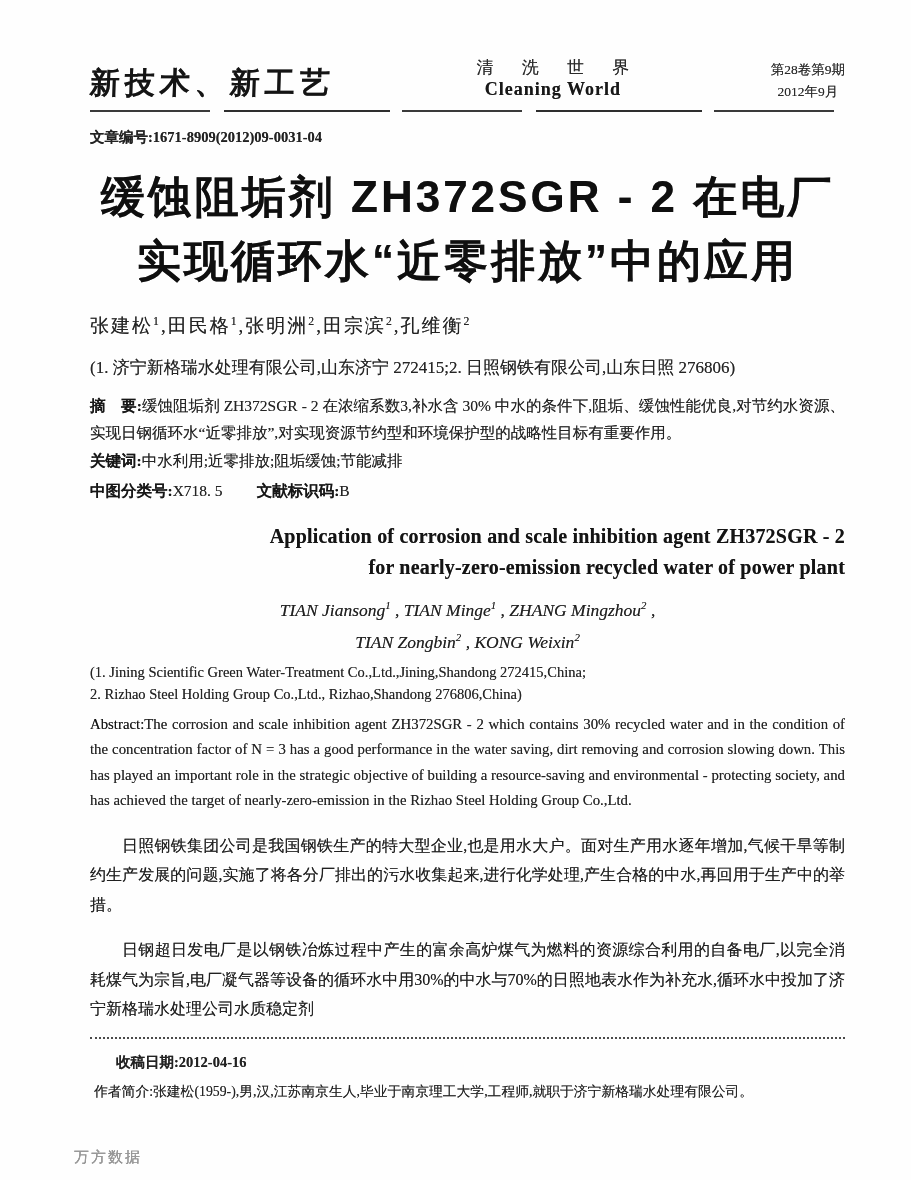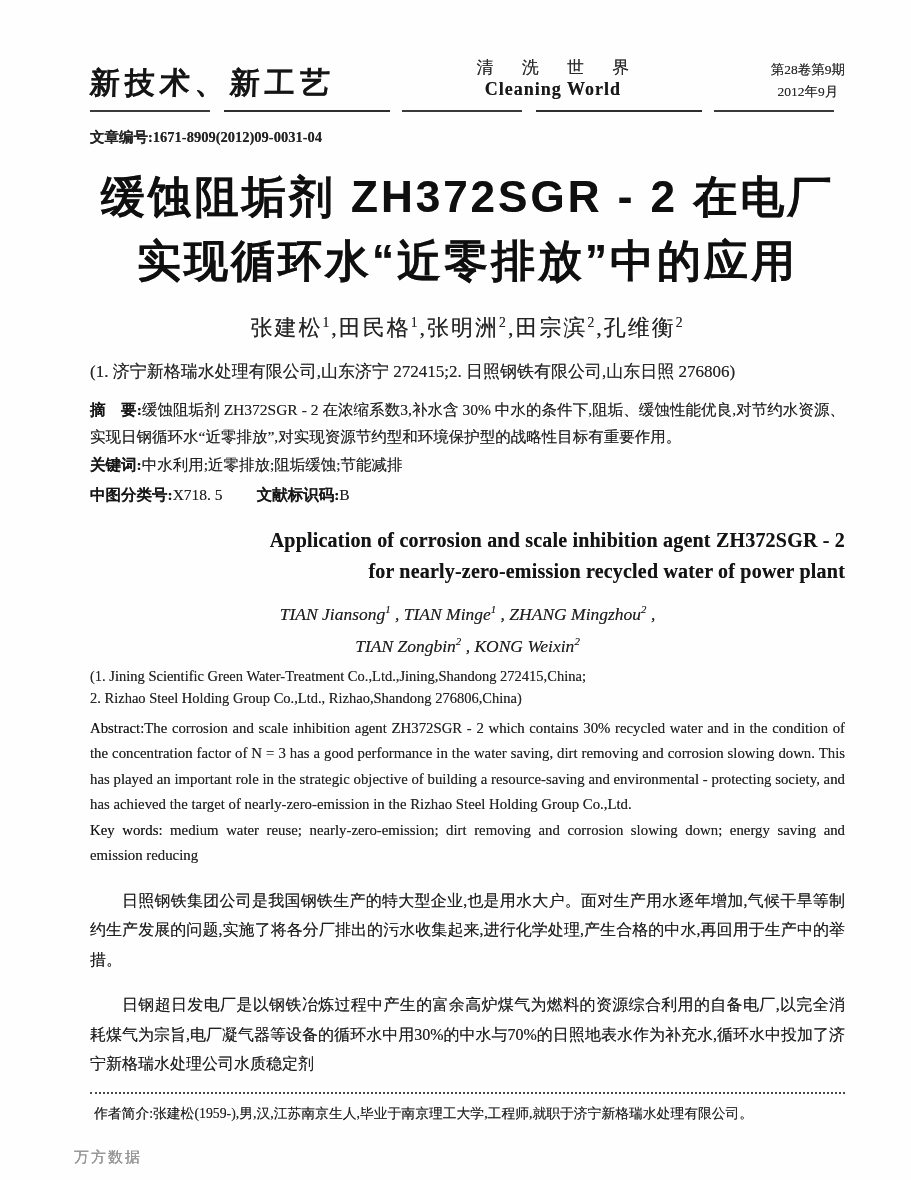--- a/index.html
+++ b/index.html
@@ -38,21 +38,21 @@
   }
   
   .article-no{margin-top:16px;font-size:14.5px;font-weight:bold;color:#222;}
   
   .title-cn{
     margin-top:18px;text-align:center;
     font-family:"Liberation Sans", sans-serif;
     font-weight:bold;font-size:44px;line-height:64px;
     letter-spacing:3px;color:#0f0f0f;
   }
-  .authors-cn{margin-top:20px;text-align:center;font-size:22px;color:#242424;letter-spacing:2px;}
+  .authors-cn{margin-top:20px;font-size:19px;color:#242424;letter-spacing:2px;}
   .authors-cn sup,.authors-en sup{font-size:.62em;}
   .affiliation-cn{margin-top:17px;text-align:left;font-size:17px;color:#262626;}
   
   .abs-cn{margin-top:13px;font-size:15.5px;line-height:27px;text-align:justify;color:#242424;}
   .abs-cn .lbl,.kw-cn .lbl,.clc .lbl{font-weight:bold;color:#161616;}
   .kw-cn{margin-top:5px;font-size:15.5px;color:#242424;}
   .clc{margin-top:9px;font-size:15.5px;color:#242424;}
   .clc .gap{display:inline-block;width:34px;}
   
   .title-en{
@@ -136,31 +136,29 @@
 
   <div class="affiliation-en">
     <div>(1. Jining Scientific Green Water-Treatment Co.,Ltd.,Jining,Shandong 272415,China;</div>
     <div>2.  Rizhao Steel Holding Group Co.,Ltd., Rizhao,Shandong 276806,China)</div>
   </div>
 
   <div class="abs-en">
     <span class="lbl">Abstract:</span><span>The corrosion and scale inhibition agent ZH372SGR - 2 which contains 30%  recycled water and in the condition of the concentration factor of N = 3 has a good performance in the water saving, dirt removing and corrosion slowing down.  This has played an important role in the strategic objective of building a resource-saving and environmental - protecting society, and has achieved the target of nearly-zero-emission in the Rizhao Steel Holding Group Co.,Ltd.</span>
   </div>
 
-  <div class="kw-en">
-    <span class="lbl">Key words:</span><span> medium water reuse; nearly-zero-emission; dirt removing and corrosion slowing down; energy saving and emission reducing</span>
-  </div>
 
   <div class="body-cols">
     <div class="col">
       <p>日照钢铁集团公司是我国钢铁生产的特大型企业,也是用水大户。面对生产用水逐年增加,气候干旱等制约生产发展的问题,实施了将各分厂排出的污水收集起来,进行化学处理,产生合格的中水,再回用于生产中的举措。</p>
     </div>
     <div class="col">
       <p>日钢超日发电厂是以钢铁冶炼过程中产生的富余高炉煤气为燃料的资源综合利用的自备电厂,以完全消耗煤气为宗旨,电厂凝气器等设备的循环水中用30%的中水与70%的日照地表水作为补充水,循环水中投加了济宁新格瑞水处理公司水质稳定剂</p>
     </div>
   </div>
 
   <div class="foot-divider"></div>
+  <div class="received">收稿日期:2012-04-16</div>
   <div class="bio">作者简介:张建松(1959-),男,汉,江苏南京生人,毕业于南京理工大学,工程师,就职于济宁新格瑞水处理有限公司。</div>
 
   <div class="watermark">万方数据</div>
 
 </div>
 
 </body></html>

